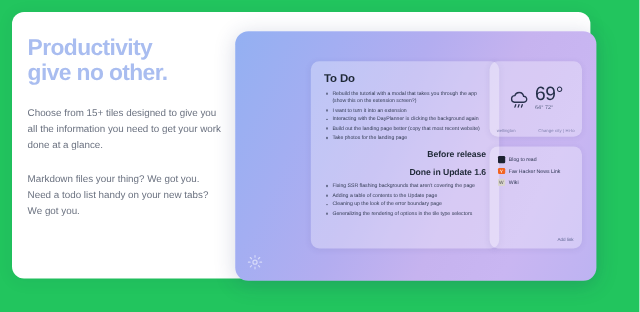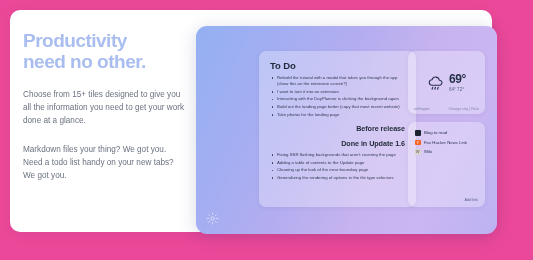--- a/index.html
+++ b/index.html
@@ -12,21 +12,21 @@
     overflow: hidden;
     background: #f4f5f7;
     font-family: "Liberation Sans", sans-serif;
     -webkit-font-smoothing: antialiased;
   }
 
   .stage {
     position: relative;
     width: 533px;
     height: 260px;
-    background: #ec4899;
+    background: #22c55e;
   }
 
   
   .copy-card {
     position: absolute;
     left: 10px;
     top: 10px;
     width: 482px;
     height: 222px;
     background: #ffffff;
@@ -161,22 +161,22 @@
     top: 22px;
     display: flex;
     align-items: center;
     justify-content: center;
     gap: 5px;
   }
   .rain-icon { width: 17px; height: 15px; }
   .rain-icon svg { display: block; width: 17px; height: 15px; }
   .temp-block { text-align: left; }
   .temp-now {
-    font-size: 12px;
-    font-weight: bold;
+    font-size: 16px;
+    font-weight: normal;
     color: #25304a;
     line-height: 12px;
     letter-spacing: -0.3px;
   }
   .temp-hilo {
     font-size: 4.6px;
     color: #5a6384;
     line-height: 7px;
     margin-top: 1px;
   }
@@ -238,21 +238,21 @@
 </style>
 </head>
 <body>
 
 <div class="stage">
 
   <div class="copy-card">
     <div class="copy-inner">
       <h1 class="headline">
         <span class="ln">Productivity</span>
-        <span class="ln">need no other.</span>
+        <span class="ln">give no other.</span>
       </h1>
       <p class="para">Choose from 15+ tiles designed to give you all the information you need to get your work done at a glance.</p>
       <p class="para">Markdown files your thing? We got you. Need a todo list handy on your new tabs? We got you.</p>
     </div>
   </div>
 
   <div class="panel">
 
     <div class="tile todo-tile">
       <div class="todo-h1">To Do</div>

